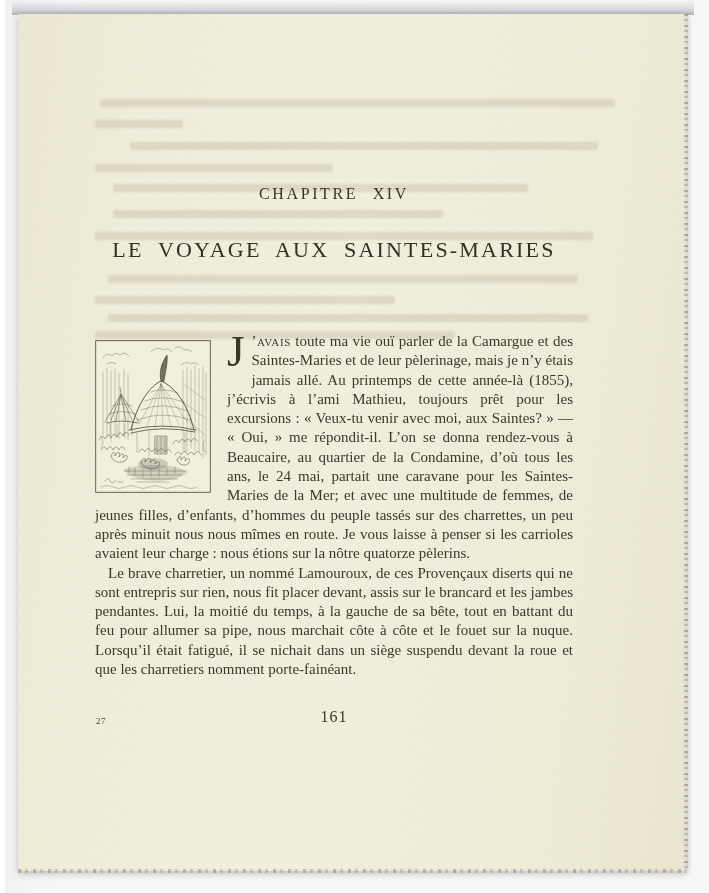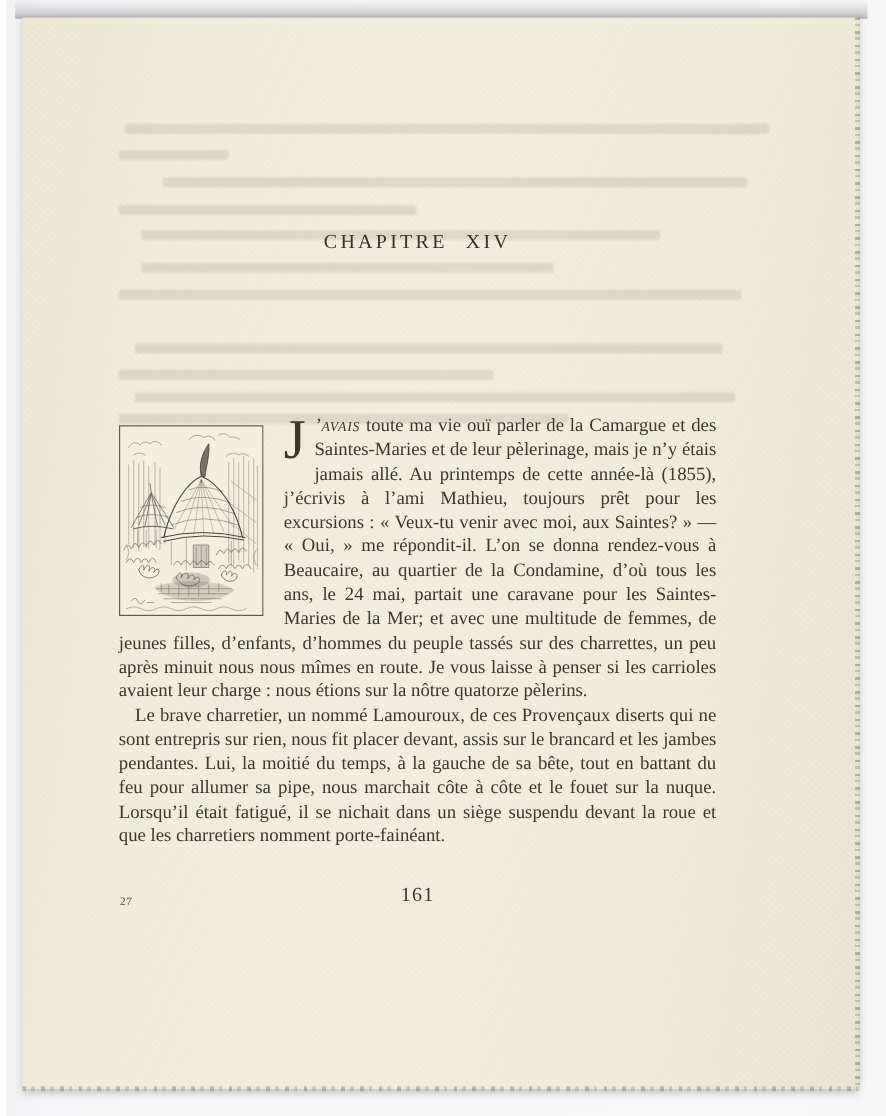--- a/index.html
+++ b/index.html
@@ -68,21 +68,21 @@
   }
   .textblock p{margin:0;padding:0;}
   .indent{text-indent:13px;}
   .etching{
     float:left;width:116px;height:153px;margin:8px 16px 12px 0;padding:0;
   }
   .dropcap{
     float:left;font-size:45px;line-height:33px;height:37px;padding-top:3px;
     margin-right:7px;color:#3c372d;
   }
-  .smallcaps{font-variant:small-caps;letter-spacing:0.6px;font-style:italic;}
+  .smallcaps{font-variant:small-caps;letter-spacing:0.6px;}
   .ital{}
   .sig{
     position:absolute;left:78px;top:702px;font-size:9px;color:#47423a;letter-spacing:0.5px;
   }
   .folio{
     position:absolute;left:77px;top:694px;width:478px;text-align:center;
     font-size:16px;color:#3c372d;letter-spacing:1px;
   }
   .etch-stroke{stroke:#4b453a;fill:none;stroke-width:0.6;stroke-linecap:round;}
 </style>
@@ -102,20 +102,21 @@
       <div class="g5"></div>
         <div class="g6"></div>
         <div class="g7"></div>
         <div class="g8"></div>
       <div class="g9"></div>
         <div class="g10"></div>
         <div class="g11"></div>
     </div>
 
     <div class="chapter">CHAPITRE XIV</div>
+    <h1 class="title">LE VOYAGE AUX SAINTES-MARIES</h1>
 
     <div class="textblock">
 
       <figure class="etching">
         <svg width="116" height="153" viewBox="0 0 116 153" xmlns="http://www.w3.org/2000/svg">
           <rect x="0.7" y="0.7" width="114.6" height="151.6" fill="#f2efdf" stroke="#57513f" stroke-width="0.9"></rect>
 
           <g class="etch-stroke" opacity="0.6">
             <path d="M8,18 c2,-4 6,-5 9,-2 c2,-3 6,-3 8,-1 c3,-3 7,-2 9,1"></path>
             <path d="M12,24 c3,-2 6,-2 9,0"></path>

